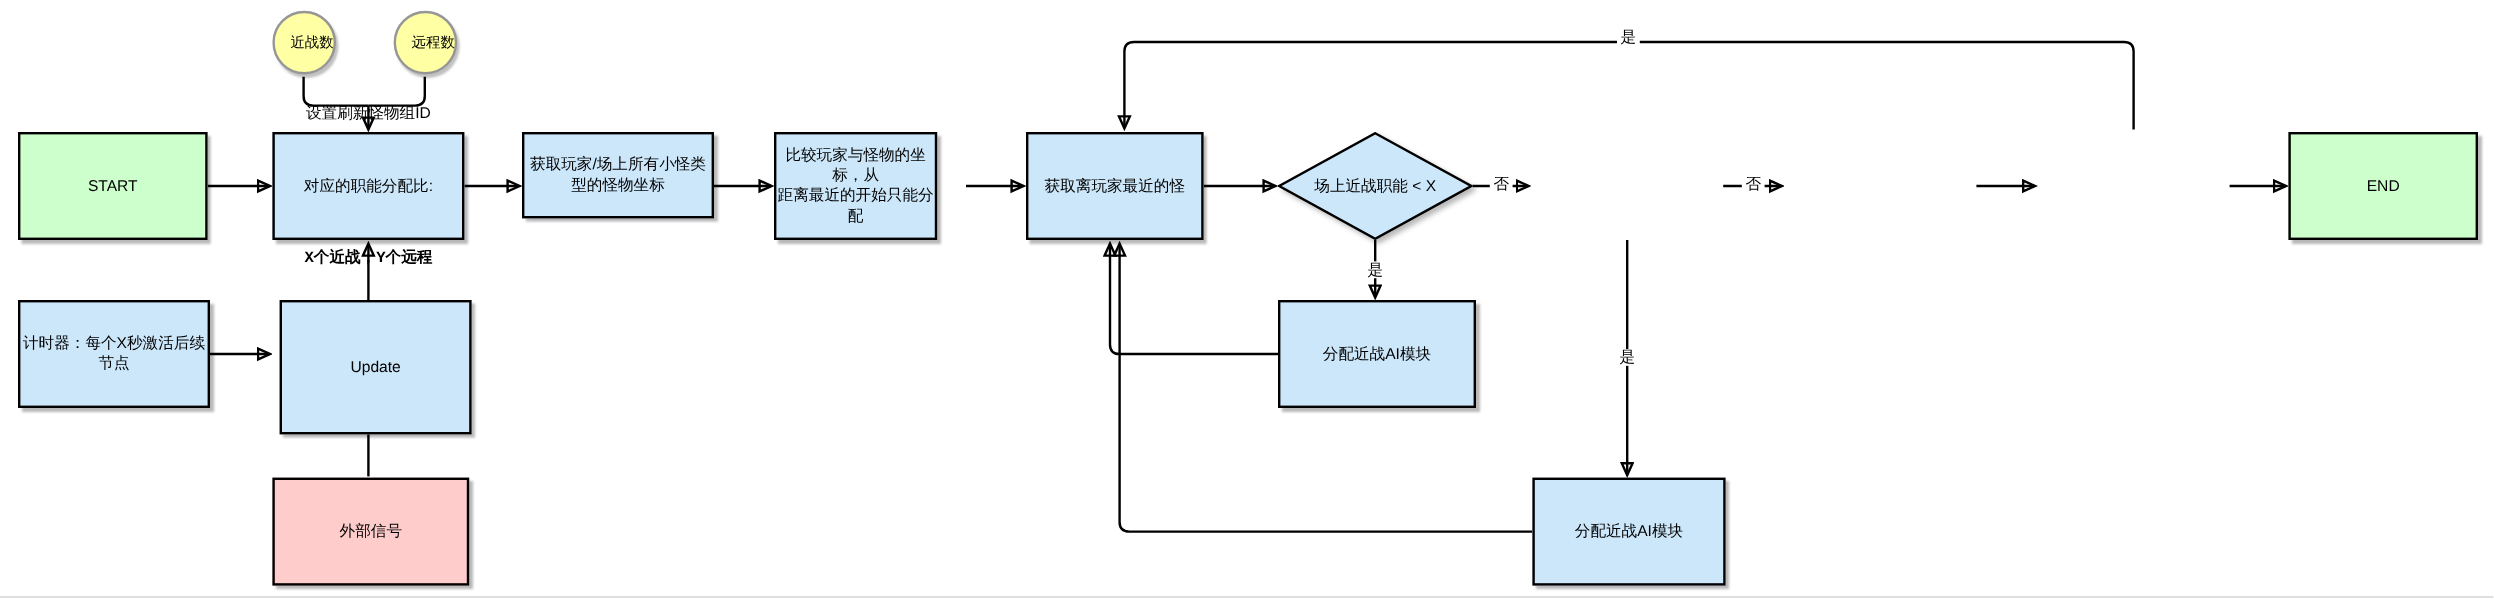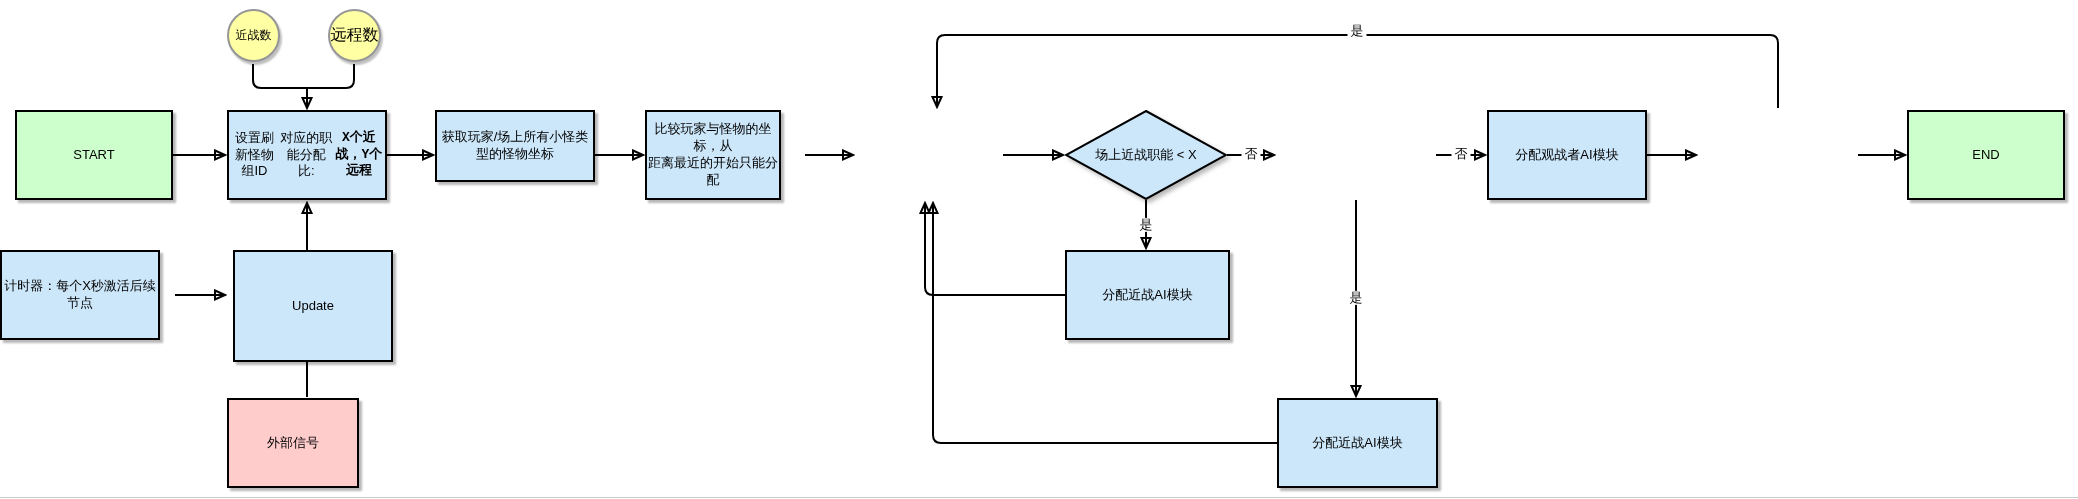--- a/index.html
+++ b/index.html
@@ -24,25 +24,26 @@
     box-sizing:border-box;
   }
   .terminal{background:var(--terminal_fill);}
   .signal{background:var(--signal_fill);}
   .circle{
     background:var(--data_fill);
     border:2px solid var(--data_stroke);
     border-radius:50%;
     box-shadow:2px 3px 2px rgba(0,0,0,0.25);
     box-sizing:border-box;
+    justify-content:flex-end;
   }
   .diamond{background:none;border:none;}
   .diamond svg{position:absolute;left:0;top:0;filter:drop-shadow(3px 3px 2px rgba(0,0,0,0.28));}
   .diamond polygon{fill:var(--process_fill);stroke:var(--stroke);stroke-width:2;}
-  .col{flex-direction:row;}
+  .col{flex-direction:column;gap:44px;}
   .lbl{
     position:relative;z-index:3;
     font-size:13px;line-height:1.3;
     text-align:center;white-space:pre-line;
     width:max-content;
   }
   .bold{font-weight:bold;font-family:Liberation Mono, monospace;}
   .edge-label{
     position:absolute;z-index:4;
     transform:translate(-50%,-50%);
@@ -92,55 +93,55 @@
     <span class="lbl">START</span>
   </div>
   <div class="node rect terminal" style="left:1907px;top:110px;width:158px;height:90px">
     <span class="lbl">END</span>
   </div>
 
   <div class="node circle" style="left:227px;top:9px;width:53px;height:53px">
     <span class="lbl" style="font-size:12px">近战数</span>
   </div>
   <div class="node circle" style="left:328px;top:9px;width:53px;height:53px">
-    <span class="lbl" style="font-size:16px">远程数</span>
+    <span class="lbl" style="font-size:12px">远程数</span>
   </div>
 
   <div class="node rect col" style="left:227px;top:110px;width:160px;height:90px">
     <span class="lbl">设置刷新怪物组ID</span>
     <span class="lbl">对应的职能分配比:</span>
     <span class="lbl bold">X个近战，Y个远程</span>
   </div>
   <div class="node rect" style="left:435px;top:110px;width:160px;height:72px">
     <span class="lbl">获取玩家/场上所有小怪类
 型的怪物坐标</span>
   </div>
   <div class="node rect" style="left:645px;top:110px;width:136px;height:90px">
     <span class="lbl">比较玩家与怪物的坐标，从
 距离最近的开始只能分配</span>
   </div>
+  <div class="node rect" style="left:855px;top:110px;width:148px;height:90px">
+    <span class="lbl">获取离玩家最近的怪</span>
+  </div>
 
   <div class="node diamond" style="left:1065px;top:110px;width:162px;height:90px">
     <svg width="162" height="90" viewBox="0 0 162 90">
       <polygon points="81,1 161,45 81,89 1,45"></polygon>
     </svg>
     <span class="lbl">场上近战职能 &lt; X</span>
   </div>
-  <div class="node rect" style="left:1487px;top:110px;width:160px;height:90px">
-    <span class="lbl">分配观战者AI模块</span>
-  </div>
 
-  <div class="node rect" style="left:0;top:250px;width:160px;height:90px">
+  <div class="node rect" style="left:15px;top:250px;width:160px;height:90px">
     <span class="lbl">计时器：每个X秒激活后续
 节点</span>
   </div>
   <div class="node rect" style="left:233px;top:250px;width:160px;height:112px">
     <span class="lbl">Update</span>
   </div>
-  <div class="node rect signal" style="left:227px;top:398px;width:132px;height:90px">
+  <div class="node rect signal" style="left:227px;top:398px;width:164px;height:90px">
     <span class="lbl">外部信号</span>
   </div>
 
   <div class="node rect" style="left:1065px;top:250px;width:165px;height:90px">
     <span class="lbl">分配近战AI模块</span>
   </div>
   <div class="node rect" style="left:1277px;top:398px;width:161px;height:90px">
     <span class="lbl">分配近战AI模块</span>
   </div>
 

